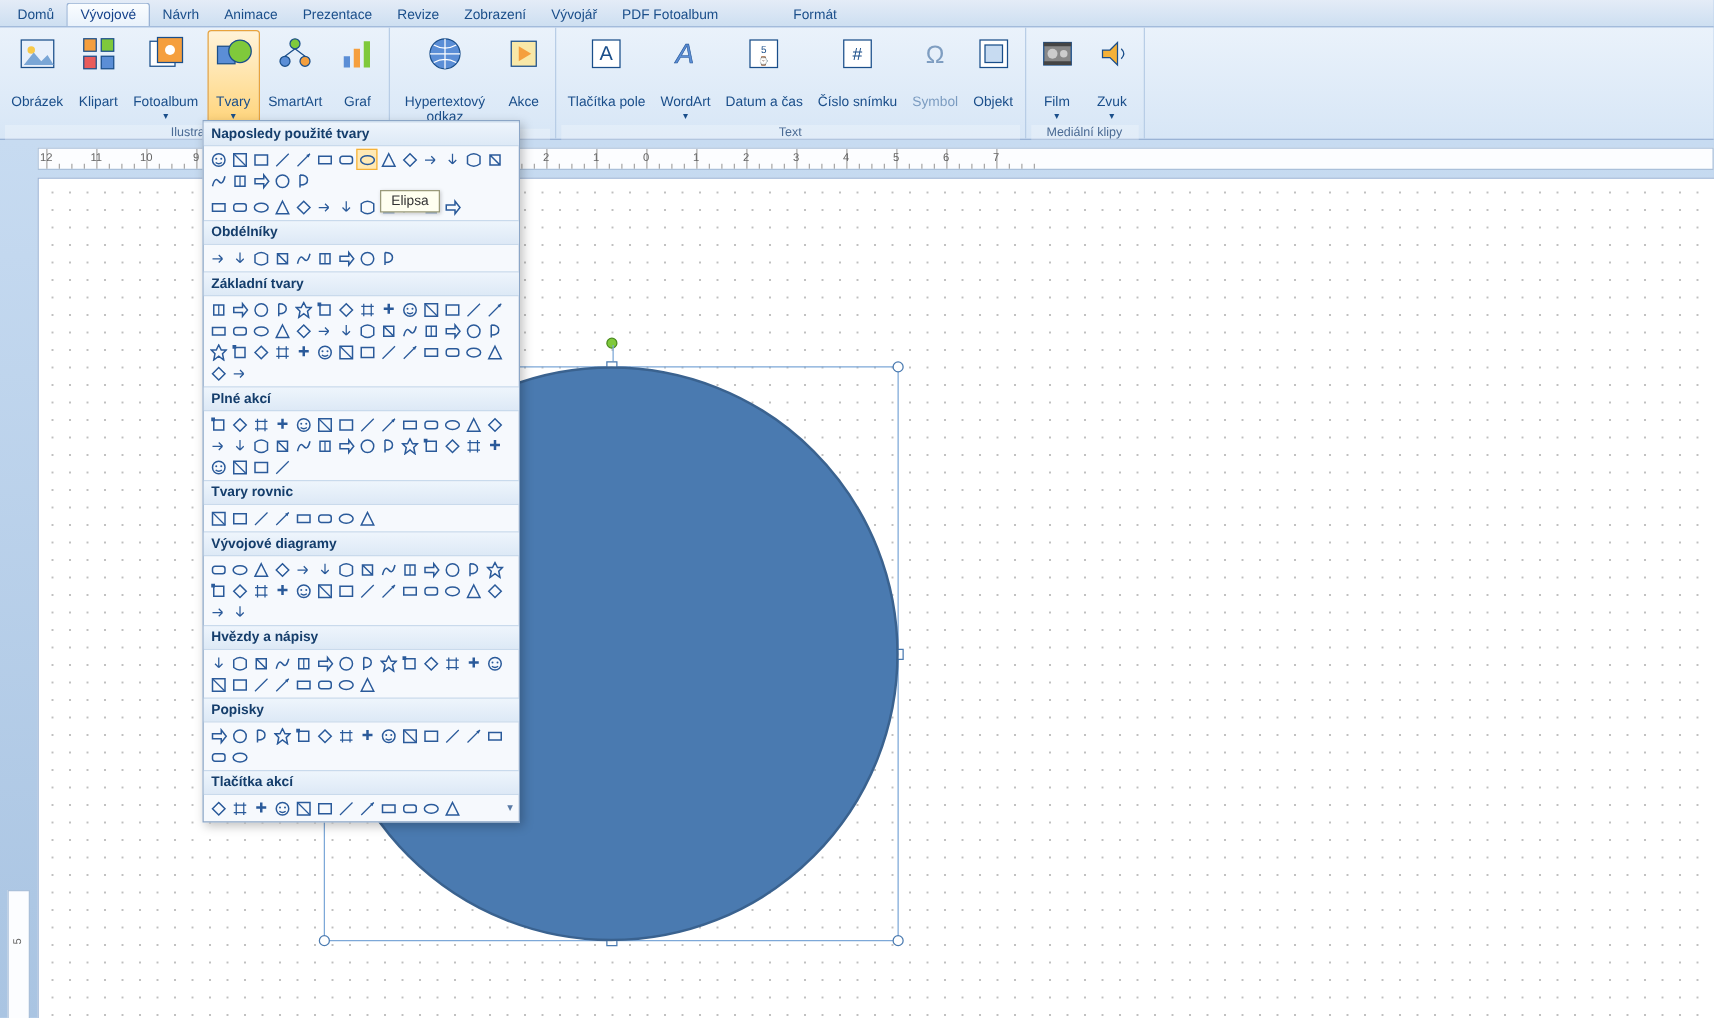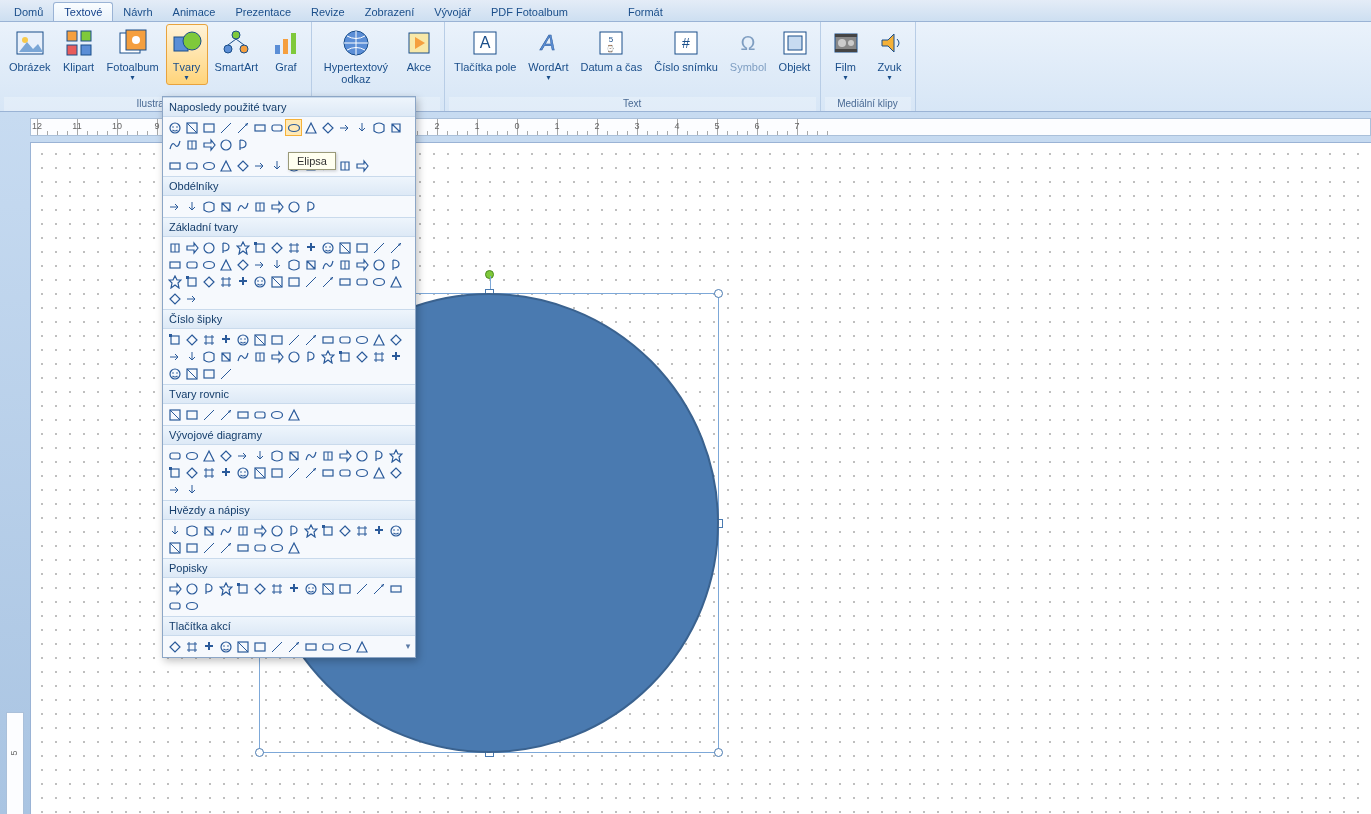--- a/index.html
+++ b/index.html
@@ -8,43 +8,43 @@
   .tabs { display:flex; align-items:flex-end; height:22px; background:linear-gradient(#e4ecf7,#cddff1); border-bottom:1px solid #9ab3d5; font-size:11px; color:#1a4e8a; padding-left:4px; }
   .tab { padding:3px 10px 3px 10px; cursor:pointer; }
   .tab.active { background:linear-gradient(#fafdff,#e9f2fb); border:1px solid #9ab3d5; border-bottom:none; border-radius:3px 3px 0 0; color:#15428b; font-weight:normal; }
   
   .ribbon { display:flex; height:90px; background:linear-gradient(#eaf2fb,#d7e6f6); border-bottom:1px solid #9ab3d5; }
   .ribbon-group { display:flex; flex-direction:column; justify-content:space-between; border-right:1px solid #b8cde6; padding:2px 4px 0 4px; }
   .ribbon-group-inner { display:flex; align-items:flex-start; gap:2px; }
   .ribbon-btn { display:flex; flex-direction:column; align-items:center; justify-content:flex-start; padding:2px 4px; min-width:40px; font-size:11px; color:#1a4e8a; text-align:center; cursor:pointer; border:1px solid transparent; border-radius:3px; }
   .ribbon-btn.active { background:linear-gradient(#fff3d9,#ffd47a); border:1px solid #e8a33d; }
   .ribbon-btn .ico { width:32px; height:32px; display:flex; align-items:center; justify-content:center; }
-  .ribbon-btn .lbl { margin-top:2px; line-height:12px; max-width:70px; }
+  .ribbon-btn .lbl { margin-top:17px; line-height:12px; max-width:70px; }
   .ribbon-group-label { font-size:10px; color:#4a6a94; text-align:center; padding:1px 0 2px 0; background:rgba(255,255,255,0.25); }
   .ribbon-btn.disabled { opacity:0.5; cursor:default; }
   .ribbon-btn .arrow { font-size:8px; color:#1a4e8a; }
   
   .workspace { position:absolute; top:112px; left:0; right:0; bottom:0; display:flex; }
   .left-pane { width:220px; background:linear-gradient(#d6e5f5,#bcd3ec); border-right:1px solid #8fa9c9; display:flex; flex-direction:column; }
   .pane-tab-row { height:20px; display:flex; align-items:flex-end; padding-left:2px; font-size:11px; color:#1a4e8a; }
   .pane-tab { background:#e9f2fb; border:1px solid #a8c0db; border-bottom:none; border-radius:6px 6px 0 0; padding:2px 10px; cursor:pointer; }
   .thumb-area { flex:1; background:linear-gradient(#cfe0f2,#b7cee8); padding:18px 8px; }
   .thumb { width:200px; height:150px; background:#fff; border:1px solid #8da8c8; position:relative; }
   .thumb .circle { position:absolute; left:18px; top:28px; width:110px; height:110px; border-radius:50%; background:#4a7ab0; }
   .thumb-sel { border-bottom:4px solid #f2a63b; width:202px; margin:8px auto 0 auto; }
   
   .shapes-dd { position:absolute; left:162px; top:96px; width:254px; background:#f6f9fd; border:1px solid #8ca6c6; box-shadow:2px 3px 8px rgba(0,0,0,0.25); z-index:50; font-size:11px; }
-  .dd-header { background:linear-gradient(#eef5fc,#dde9f6); padding:3px 6px; font-weight:normal; color:#143d6b; border-top:1px solid #c9daec; border-bottom:1px solid #c9daec; }
+  .dd-header { background:linear-gradient(#eef5fc,#dde9f6); padding:3px 6px; font-weight:bold; color:#143d6b; border-top:1px solid #c9daec; border-bottom:1px solid #c9daec; }
   .dd-row { display:flex; flex-wrap:wrap; padding:2px 3px; gap:0px; }
   .dd-shape { width:17px; height:17px; display:flex; align-items:center; justify-content:center; cursor:pointer; border:1px solid transparent; }
   .dd-shape svg { width:14px; height:14px; }
   .dd-shape.hover { border:1px solid #f5b138; background:#ffe9b5; }
   .dd-scroll { position:absolute; right:2px; bottom:4px; width:10px; height:12px; color:#5a7aa5; font-size:9px; text-align:center; cursor:pointer; }
   
-  .tooltip { position:absolute; left:288px; top:152px; background:#fffff0; border:1px solid #9a9a7a; padding:2px 8px; font-size:11px; color:#333; z-index:60; box-shadow:1px 1px 3px rgba(0,0,0,0.2);}
+  .tooltip { position:absolute; left:304px; top:152px; background:#fffff0; border:1px solid #9a9a7a; padding:2px 8px; font-size:11px; color:#333; z-index:60; box-shadow:1px 1px 3px rgba(0,0,0,0.2);}
   
   .edit-area { flex:1; position:relative; background:linear-gradient(#c7dbf1,#a9c4e2); }
   .ruler-h { position:absolute; top:6px; left:30px; right:0; height:18px; background:#fcfdff; border:1px solid #aac0da; font-size:9px; color:#555; overflow:hidden;}
   .ruler-h-inner { position:relative; height:100%; white-space:nowrap; }
   .ruler-tick { position:absolute; top:0; height:18px; border-left:1px solid #a8a8a8; }
   .ruler-num { position:absolute; top:2px; font-size:9px; color:#666; transform:translateX(-50%); }
   .ruler-v { position:absolute; top:130px; left:4px; width:18px; bottom:0; background:#fcfdff; border:1px solid #aac0da; }
   .ruler-v-num { position:absolute; left:4px; font-size:9px; color:#666; transform:translateY(-50%) rotate(-90deg); transform-origin:center; }
   .slide { position:absolute; left:30px; top:30px; right:-10px; bottom:-10px; background:#fff; border:1px solid #9ab3d5; 
     background-image: radial-gradient(circle, #bfbfbf 0.8px, transparent 0.8px);
@@ -55,21 +55,21 @@
   .sel-handle { position:absolute; width:9px; height:9px; background:#fff; border:1px solid #4a7ab0; border-radius:50%; }
   .sel-handle.sq { border-radius:0; background:#fff; border:1px solid #4a7ab0; }
   .rot-handle { position:absolute; width:9px; height:9px; background:#7fc93b; border:1px solid #4a8a1f; border-radius:50%; }
   .big-circle { position:absolute; border-radius:50%; background:#4a7ab0; border:2px solid #3a628f; }
 </style>
 </head>
 <body>
 
 <div class="tabs">
   <div class="tab">Domů</div>
-  <div class="tab active">Textové</div>
+  <div class="tab active">Vývojové</div>
   <div class="tab">Návrh</div>
   <div class="tab">Animace</div>
   <div class="tab">Prezentace</div>
   <div class="tab">Revize</div>
   <div class="tab">Zobrazení</div>
   <div class="tab">Vývojář</div>
   <div class="tab">PDF Fotoalbum</div>
   <div class="tab" style="margin-left:40px">Formát</div>
 </div>
 
@@ -834,21 +834,21 @@
         <svg viewBox="0 0 14 14">
           <polygon points="2,7 7,2 12,7 7,12" fill="none" stroke="#2a5a9a" stroke-width="1.2"></polygon>
         </svg>
       </div>
       <div class="dd-shape">
         <svg viewBox="0 0 14 14">
           <path d="M2 7 H10 M10 7 L7 4 M10 7 L7 10" stroke="#2a5a9a" fill="none"></path>
         </svg>
       </div>
     </div>
-    <div class="dd-header">Číslo šipky</div>
+    <div class="dd-header">Plné akcí</div>
     <div class="dd-row">
       <div class="dd-shape">
         <svg viewBox="0 0 14 14">
           <rect x="3" y="3" width="8" height="8" fill="none" stroke="#2a5a9a" stroke-width="1.2"></rect>
           <rect x="1" y="1" width="3" height="3" fill="#2a5a9a"></rect>
         </svg>
       </div>
       <div class="dd-shape">
         <svg viewBox="0 0 14 14">
           <path d="M7 2 L12 7 L7 12 L2 7 Z" fill="none" stroke="#2a5a9a" stroke-width="1.2"></path>

